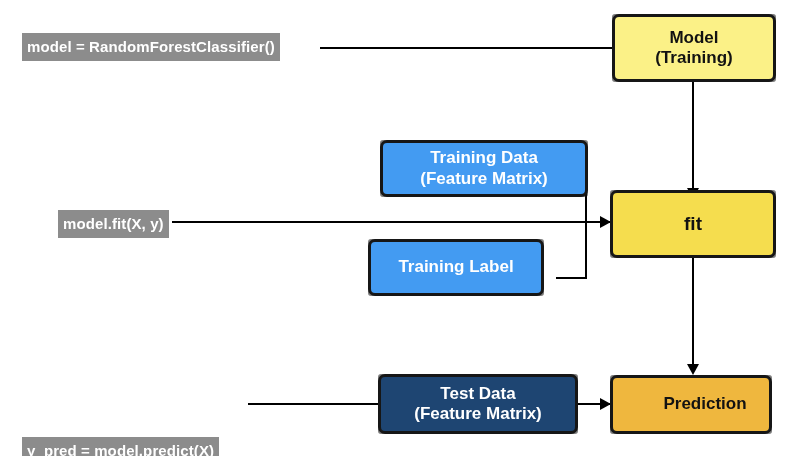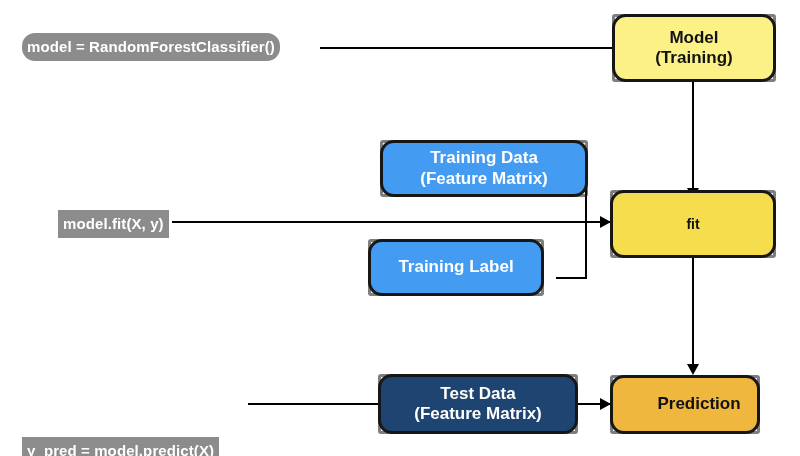--- a/index.html
+++ b/index.html
@@ -30,41 +30,41 @@
     white-space: nowrap;
     letter-spacing: 0.1px;
     font-family: "Liberation Sans", sans-serif;
   }
 
   
   .node {
     position: absolute;
     box-sizing: border-box;
     border: 3px solid #1a1a1a;
-    border-radius: 14px;
+    border-radius: 7px;
     display: flex;
     flex-direction: column;
     align-items: center;
     justify-content: center;
     text-align: center;
     font-weight: bold;
     line-height: 1.2;
     font-family: "Liberation Sans", sans-serif;
   }
   .node .ln { display: block; }
 
   .node-model {
     background: #fbf187;
     color: #121212;
     font-size: 17px;
   }
   .node-fit {
     background: #f5dd4e;
     color: #121212;
-    font-size: 14px;
+    font-size: 19px;
   }
   .node-prediction {
     background: #efb73e;
     color: #121212;
     font-size: 17px;
   }
   .node-blue {
     background: #439bf2;
     color: #ffffff;
     font-size: 17px;
@@ -110,21 +110,21 @@
     border-left: 6px solid transparent;
     border-right: 6px solid transparent;
     border-top: 11px solid #000000;
   }
 </style>
 </head>
 <body>
 
 <div id="canvas">
 
-  <div class="code-chip" style="left:22px; top:33px;border-radius:13px;">model = RandomForestClassifier()</div>
+  <div class="code-chip" style="left:22px; top:33px;">model = RandomForestClassifier()</div>
 
   <div class="code-chip" style="left:50px; top:210px;margin-left:8px;">model.fit(X, y)</div>
 
   <div class="code-chip" style="left:22px; top:392px;margin-top:45px;">y_pred = model.predict(X)</div>
 
   <div class="line-h" style="left:320px; top:47px; width:292px;"></div>
 
   <div class="line-v" style="left:692px; top:82px; height:108px;"></div>
   <div class="arrow-down" style="left:687px; top:188px;"></div>
 
@@ -160,17 +160,17 @@
 
   <div class="node node-fit" style="left:610px; top:190px; width:166px; height:68px;">
     <span class="ln">fit</span>
   </div>
 
   <div class="node node-navy" style="left:378px; top:374px; width:200px; height:60px;">
     <span class="ln">Test Data</span>
     <span class="ln">(Feature Matrix)</span>
   </div>
 
-  <div class="node node-prediction" style="left:610px; top:375px; width:150px; height:59px;padding-left:28px;">
+  <div class="node node-prediction" style="left:610px; top:375px; width:162px; height:59px;padding-left:28px;">
     <span class="ln">Prediction</span>
   </div>
 
 </div>
 
 </body></html>

